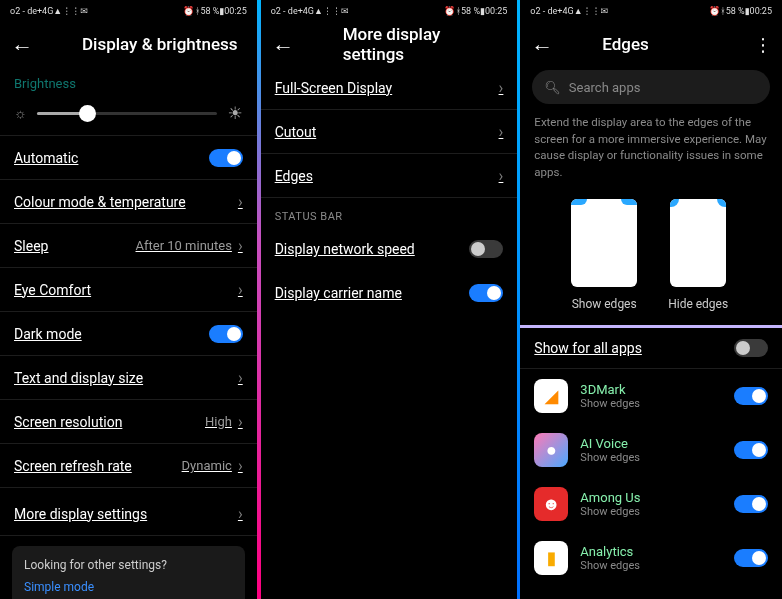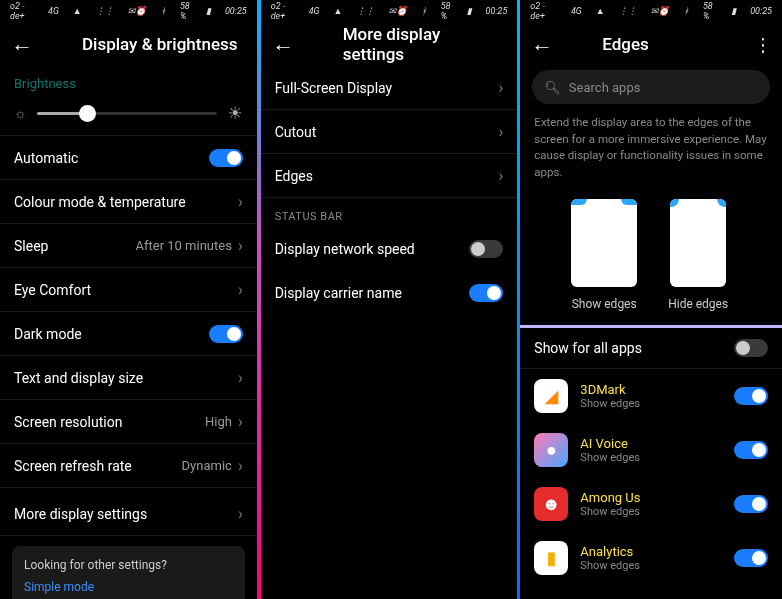--- a/index.html
+++ b/index.html
@@ -34,21 +34,21 @@
   }
   .statusbar {
     height: 22px;
     display: flex;
     align-items: center;
     justify-content: space-between;
     padding: 0 10px;
     font-size: 9px;
     color: #ddd;
   }
-  .status-icons { display: flex; align-items: center; gap: 14px; font-style: italic; }
+  .status-icons { display: flex; align-items: center; gap: 0; }
   .titlebar {
     display: flex;
     align-items: center;
     height: 44px;
     padding: 0 12px;
     gap: 16px;
   }
   .titlebar .title { font-size: 17px; font-weight: 500; margin-left: 34px; }
   .titlebar .menu { margin-left: auto; font-size: 18px; letter-spacing: -2px; }
   .back-arrow { font-size: 20px; display: inline-block; transform: scaleX(1.1); }
@@ -59,20 +59,21 @@
     padding: 10px 14px 6px;
   }
   .row {
     display: flex;
     align-items: center;
     justify-content: space-between;
     min-height: 44px;
     padding: 10px 14px;
     border-bottom: 1px solid #1d1d1d;
     font-size: 14px;
+    text-decoration: underline;
   }
   .row.noborder { border-bottom: none; }
   .row .value { color: #9a9a9a; font-size: 13px; margin-right: 4px; }
   .chevron { color: #7d7d7d; font-size: 16px; }
   .switch {
     width: 34px; height: 18px; border-radius: 10px; position: relative;
     background: #3a3a3a;
   }
   .switch::after {
     content: ""; position: absolute; top: 2px; left: 2px;
@@ -112,21 +113,21 @@
     content:""; position:absolute; top:0; width: 12px; height: 8px; background: #2aa8ff;
   }
   .edge-preview.hide::before { left: -3px; border-bottom-right-radius: 8px; }
   .edge-preview.hide::after { right: -3px; border-bottom-left-radius: 8px; }
   .edge-label { font-size: 12px; color: #ccc; }
   .app-row {
     display: flex; align-items: center; gap: 12px; padding: 10px 14px;
   }
   .app-icon { width: 34px; height: 34px; border-radius: 8px; background: #fff; display:flex; align-items:center; justify-content:center; font-size:18px; flex-shrink:0;}
   .app-info { flex: 1; display:flex; flex-direction: column; }
-  .app-name { font-size: 13px; color: #fde047; }
+  .app-name { font-size: 13px; color: #86efac; }
   .app-sub { font-size: 11px; color: #8a8a8a; }
   .right { display: flex; align-items: center; gap: 2px; }
 </style>
 </head>
 <body>
 
 <div class="screen screen1">
   <div class="statusbar">
     <div class="status-icons">
       <span>o2 - de+</span>

